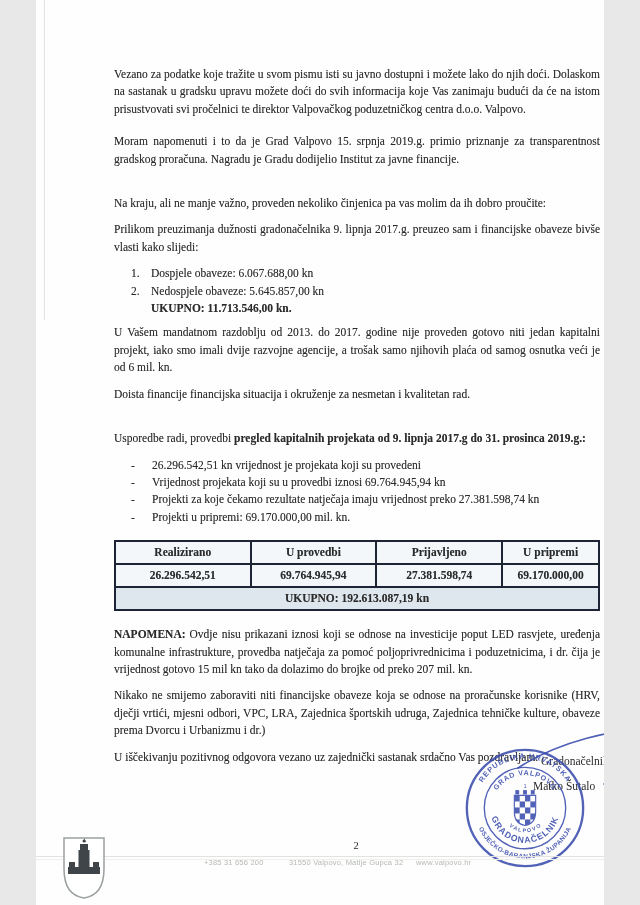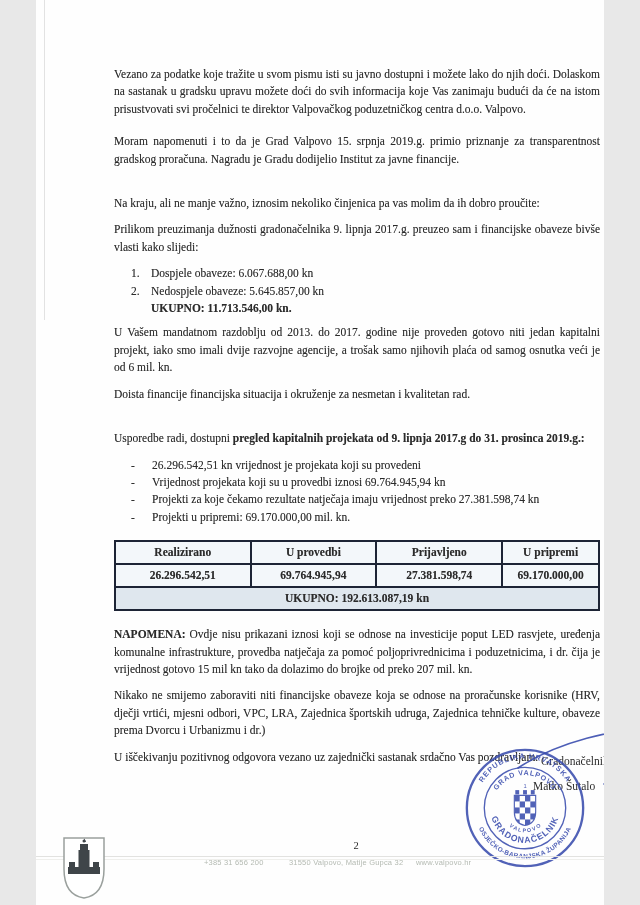--- a/index.html
+++ b/index.html
@@ -54,41 +54,41 @@
 </style>
 </head>
 <body>
 
 <div class="page">
   <div class="scan-edge"></div>
 
   <div class="content">
     <p>Vezano za podatke koje tražite u svom pismu isti su javno dostupni i možete lako do njih doći. Dolaskom na sastanak u gradsku upravu možete doći do svih informacija koje Vas zanimaju budući da će na istom prisustvovati svi pročelnici te direktor Valpovačkog poduzetničkog centra d.o.o. Valpovo.</p>
     <p class="gap-lg">Moram napomenuti i to da je Grad Valpovo 15. srpnja 2019.g. primio priznanje za transparentnost gradskog proračuna. Nagradu je Gradu dodijelio Institut za javne financije.</p>
-    <p class="gap-sm">Na kraju, ali ne manje važno, iznosim nekoliko činjenica pa vas molim da ih dobro proučite:</p>
+    <p class="gap-sm">Na kraju, ali ne manje važno, proveden nekoliko činjenica pa vas molim da ih dobro proučite:</p>
     <p class="gap-sm">Prilikom preuzimanja dužnosti gradonačelnika 9. lipnja 2017.g. preuzeo sam i financijske obaveze bivše vlasti kako slijedi:</p>
 
     <ul class="olist">
       <li>
         <span class="num">1.</span>
         <span>Dospjele obaveze: 6.067.688,00 kn</span>
       </li>
       <li>
         <span class="num">2.</span>
         <span>Nedospjele obaveze: 5.645.857,00 kn</span>
       </li>
       <li>
         <span class="ukupno">UKUPNO: 11.713.546,00 kn.</span>
       </li>
     </ul>
 
     <p class="gap-sm">U Vašem mandatnom razdoblju od 2013. do 2017. godine nije proveden gotovo niti jedan kapitalni projekt, iako smo imali dvije razvojne agencije, a trošak samo njihovih plaća od samog osnutka veći je od 6 mil. kn.</p>
     <p class="gap-lg">Doista financije financijska situacija i okruženje za nesmetan i kvalitetan rad.</p>
 
-    <p class="gap-sm"><span>Usporedbe radi, dostupni </span><b>pregled kapitalnih projekata od 9. lipnja 2017.g do 31. prosinca 2019.g.:</b></p>
+    <p class="gap-sm"><span>Usporedbe radi, provedbi </span><b>pregled kapitalnih projekata od 9. lipnja 2017.g do 31. prosinca 2019.g.:</b></p>
 
     <ul class="ulist">
       <li>
         <span class="dash">-</span>
         <span>26.296.542,51 kn vrijednost je projekata koji su provedeni</span>
       </li>
       <li>
         <span class="dash">-</span>
         <span>Vrijednost projekata koji su u provedbi iznosi 69.764.945,94 kn</span>
       </li>

